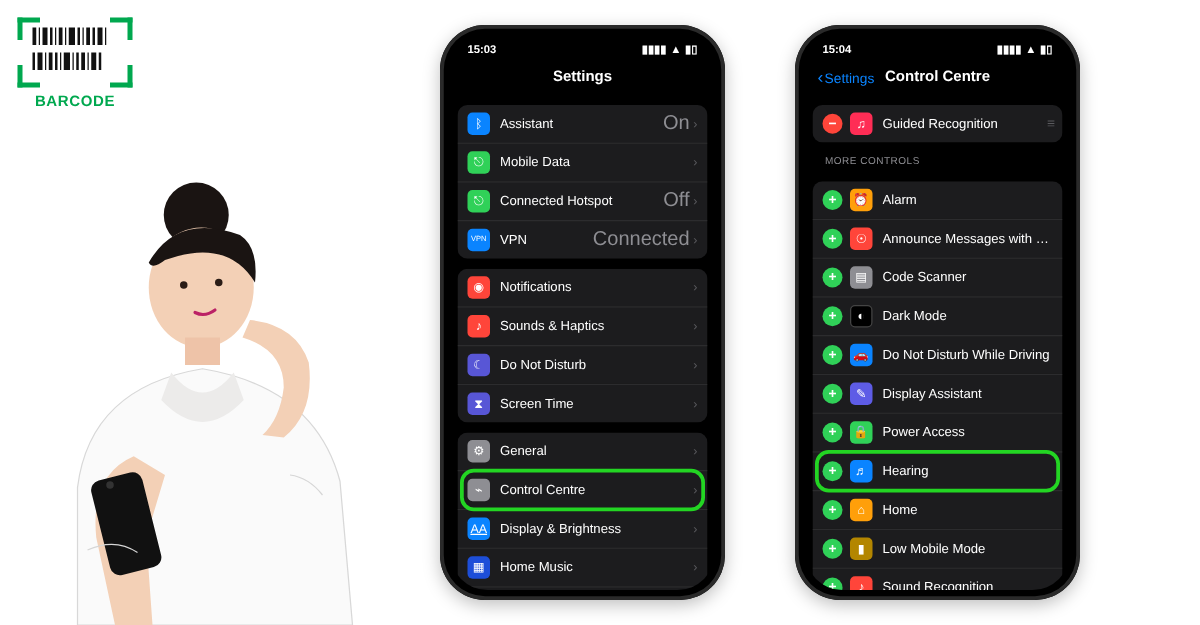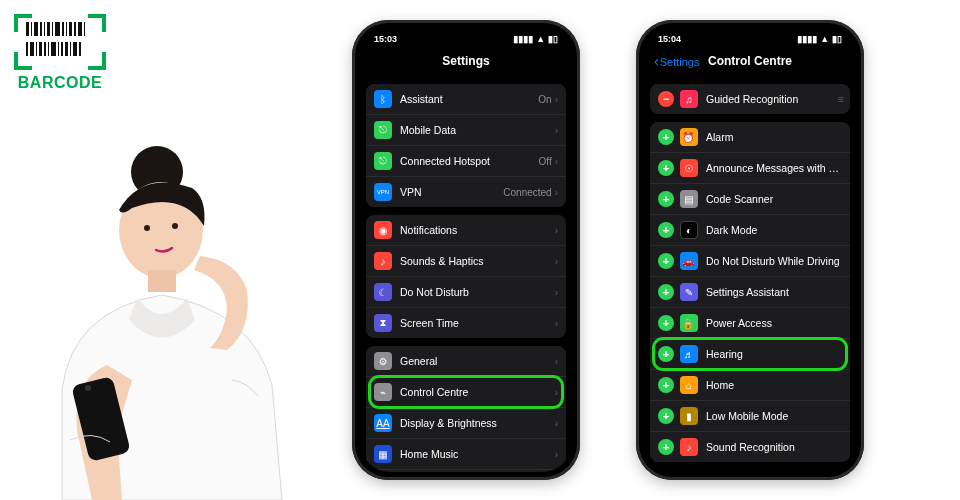--- a/index.html
+++ b/index.html
@@ -10,21 +10,21 @@
   .logo { position: absolute; top: 14px; left: 14px; width: 92px; }
   .logo-corners { position: relative; width: 92px; height: 56px; }
   .corner { position: absolute; width: 18px; height: 18px; border: 4px solid #00a84f; }
   .corner.tl { top: 0; left: 0; border-right: none; border-bottom: none; }
   .corner.tr { top: 0; right: 0; border-left: none; border-bottom: none; }
   .corner.bl { bottom: 0; left: 0; border-right: none; border-top: none; }
   .corner.br { bottom: 0; right: 0; border-left: none; border-top: none; }
   .bars { position: absolute; top: 8px; left: 12px; right: 12px; bottom: 8px; display: flex; flex-direction: column; gap: 6px; }
   .barrow { display: flex; gap: 2px; height: 14px; align-items: stretch; }
   .barrow span { background: #111; display: block; }
-  .logo-text { margin-top: 4px; font-weight: 800; font-size: 16px; letter-spacing: 0.5px; color: #00a84f; text-align: center; }
+  .logo-text { margin-top: 4px; font-weight: 800; font-size: 12px; letter-spacing: 0.5px; color: #00a84f; text-align: center; }
 
   
   .person { position: absolute; left: 22px; bottom: 0; width: 290px; height: 370px; }
   .person svg { width: 100%; height: 100%; }
 
   
   .phone { position: absolute; width: 228px; height: 460px; border-radius: 36px; background: #000; box-shadow: inset 0 0 0 3px #2a2a2a, 0 4px 14px rgba(0,0,0,.25); padding: 8px; }
   .phone.left  { left: 352px; top: 20px; }
   .phone.right { left: 636px; top: 20px; }
   .screen { width: 100%; height: 100%; border-radius: 30px; background: #000; color: #fff; font-size: 10.5px; overflow: hidden; position: relative; }
@@ -37,21 +37,21 @@
   .navhdr .back { position: absolute; left: 10px; top: 5px; color: #0a84ff; font-size: 11px; }
   .navhdr .back::before { content: "‹"; font-size: 14px; margin-right: 1px; }
 
   .content { padding: 0 6px 8px; }
   .group { margin-top: 8px; border-radius: 8px; overflow: hidden; }
   .group-label { font-size: 8px; letter-spacing: .4px; color: #8e8e93; padding: 10px 10px 4px; text-transform: uppercase; }
   .row { display: flex; align-items: center; background: #1c1c1e; padding: 6px 8px; border-top: 0.5px solid #2c2c2e; min-height: 28px; position: relative; }
   .row:first-child { border-top: none; }
   .row .icon { width: 18px; height: 18px; border-radius: 4px; margin-right: 8px; display: flex; align-items: center; justify-content: center; font-size: 10px; color: #fff; flex-shrink: 0; }
   .row .label { flex: 1; font-size: 10.5px; white-space: nowrap; overflow: hidden; text-overflow: ellipsis; }
-  .row .val { color: #8e8e93; font-size: 10px; margin-right: 3px; }
+  .row .val { color: #8e8e93; font-size: 16px; margin-right: 3px; }
   .row .chev { color: #5a5a5e; font-size: 10px; }
   .row .addbtn { width: 16px; height: 16px; border-radius: 50%; background: #30d158; color: #fff; display: flex; align-items: center; justify-content: center; font-size: 11px; font-weight: 700; margin-right: 6px; flex-shrink: 0; }
   .row .rembtn { width: 16px; height: 16px; border-radius: 50%; background: #ff453a; color: #fff; display: flex; align-items: center; justify-content: center; font-size: 11px; font-weight: 700; margin-right: 6px; flex-shrink: 0; }
   .row .drag { color: #5a5a5e; font-size: 11px; letter-spacing: -2px; }
 
   .highlight { position: absolute; border: 3px solid #23d523; border-radius: 11px; pointer-events: none; z-index: 20; }
 
   
   .bg-blue    { background: #0a84ff; }
   .bg-green   { background: #30d158; }
@@ -250,20 +250,21 @@
       </div>
       <div class="content" id="p2content">
           <div class="group">
             <div class="row">
               <div class="rembtn">−</div>
               <div class="icon bg-pink">♫</div>
               <div class="label">Guided Recognition</div>
               <div class="drag">≡</div>
             </div>
           </div>
+          <div class="group-label">MORE CONTROLS</div>
           <div class="group">
             <div class="row">
               <div class="addbtn">+</div>
               <div class="icon bg-orange" style="font-size: 10px;">⏰</div>
               <div class="label">Alarm</div>
             </div>
             <div class="row">
               <div class="addbtn">+</div>
               <div class="icon bg-red" style="font-size: 10px;">☉</div>
               <div class="label">Announce Messages with Siri</div>
@@ -279,21 +280,21 @@
               <div class="label">Dark Mode</div>
             </div>
             <div class="row">
               <div class="addbtn">+</div>
               <div class="icon bg-blue" style="font-size: 10px;">🚗</div>
               <div class="label">Do Not Disturb While Driving</div>
             </div>
             <div class="row">
               <div class="addbtn">+</div>
               <div class="icon bg-purple" style="font-size: 10px;">✎</div>
-              <div class="label">Settings Assistant</div>
+              <div class="label">Display Assistant</div>
             </div>
             <div class="row">
               <div class="addbtn">+</div>
               <div class="icon bg-green" style="font-size: 10px;">🔒</div>
               <div class="label">Power Access</div>
             </div>
             <div class="row">
               <div class="addbtn">+</div>
               <div class="icon bg-blue" style="font-size: 10px;">♬</div>
               <div class="label">Hearing</div>

